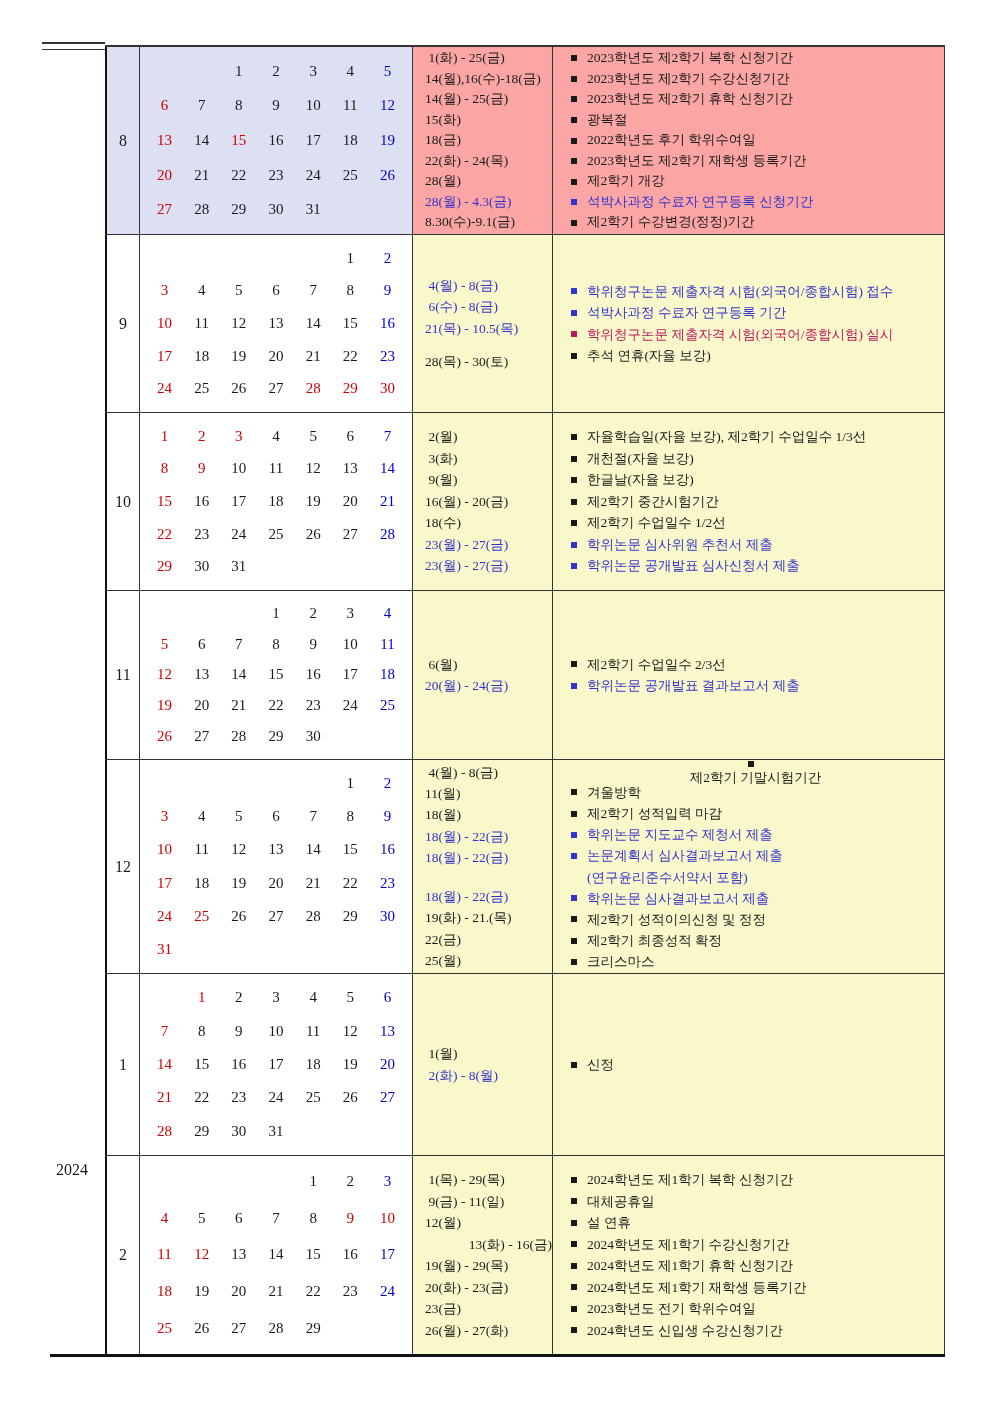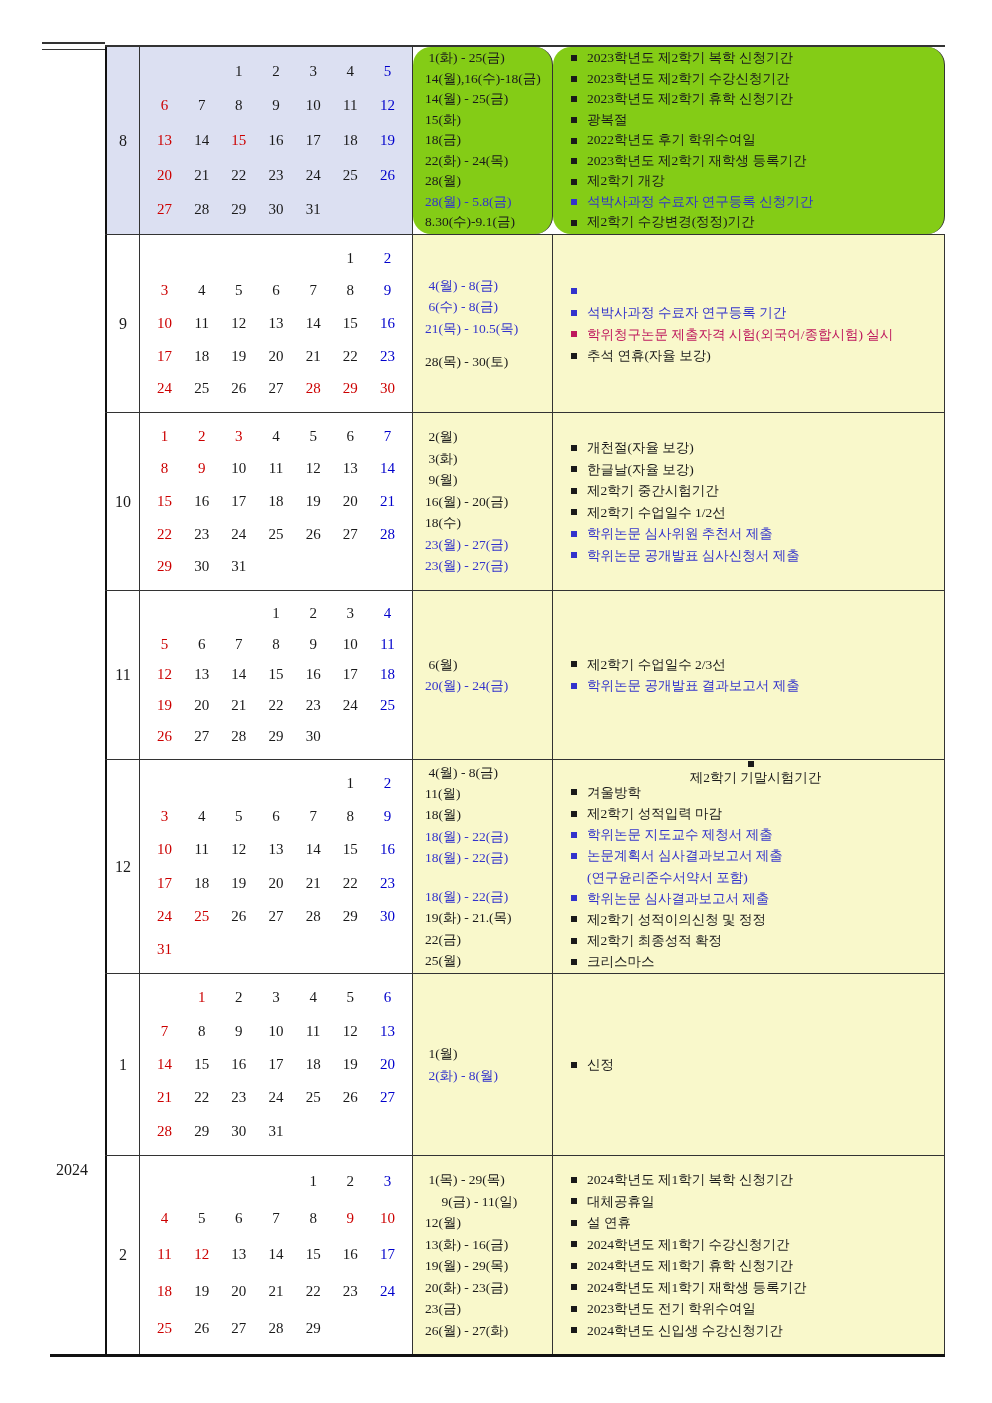--- a/index.html
+++ b/index.html
@@ -35,21 +35,21 @@
   .event-cell{
     flex:1 1 auto;box-sizing:border-box;border-right:1px solid #333;
     display:flex;flex-direction:column;justify-content:center;
     padding:2px 4px 2px 18px;
   }
   .event-line{font-size:13.5px;display:flex;align-items:center;white-space:pre;}
   .bullet{flex:0 0 6px;width:6px;height:6px;background:currentColor;
     display:inline-block;margin-right:10px;}
   .bullet.hidden{visibility:hidden;}
   .theme-lavender .month-cell,.theme-lavender .cal-cell{background:#dce0f2;}
-  .theme-lavender .range-cell,.theme-lavender .event-cell{background:#84cc16;border-radius:18px;}
+  .theme-lavender .range-cell,.theme-lavender .event-cell{background:#fca5a5;}
   .theme-yellow .month-cell,.theme-yellow .cal-cell{background:#ffffff;}
   .theme-yellow .range-cell,.theme-yellow .event-cell{background:#f9f8cb;}
 </style>
 </head>
 <body>
 
 <div class="page">
   <div class="cal-table">
     <div class="year-strip">
       <div class="top-remnant"></div>
@@ -96,21 +96,21 @@
             <span class="day"></span>
           </div>
     <div class="range-cell">
             <div class="range-line" style="line-height: 20.5556px; height: 20.5556px; color: rgb(26, 26, 26);"> 1(화) - 25(금)</div>
             <div class="range-line" style="line-height: 20.5556px; height: 20.5556px; color: rgb(26, 26, 26);">14(월),16(수)-18(금)</div>
             <div class="range-line" style="line-height: 20.5556px; height: 20.5556px; color: rgb(26, 26, 26);">14(월) - 25(금)</div>
             <div class="range-line" style="line-height: 20.5556px; height: 20.5556px; color: rgb(26, 26, 26);">15(화)</div>
             <div class="range-line" style="line-height: 20.5556px; height: 20.5556px; color: rgb(26, 26, 26);">18(금)</div>
             <div class="range-line" style="line-height: 20.5556px; height: 20.5556px; color: rgb(26, 26, 26);">22(화) - 24(목)</div>
             <div class="range-line" style="line-height: 20.5556px; height: 20.5556px; color: rgb(26, 26, 26);">28(월)</div>
-            <div class="range-line" style="line-height: 20.5556px; height: 20.5556px; color: rgb(51, 51, 204);">28(월) - 5.8(금)</div>
+            <div class="range-line" style="line-height: 20.5556px; height: 20.5556px; color: rgb(51, 51, 204);">28(월) - 4.3(금)</div>
             <div class="range-line" style="line-height: 20.5556px; height: 20.5556px; color: rgb(26, 26, 26);">8.30(수)-9.1(금)</div>
           </div>
     <div class="event-cell">
             <div class="event-line" style="line-height: 20.5556px; height: 20.5556px; color: rgb(26, 26, 26);"><span class="bullet"></span><span>2023학년도 제2학기 복학 신청기간</span></div>
             <div class="event-line" style="line-height: 20.5556px; height: 20.5556px; color: rgb(26, 26, 26);"><span class="bullet"></span><span>2023학년도 제2학기 수강신청기간</span></div>
             <div class="event-line" style="line-height: 20.5556px; height: 20.5556px; color: rgb(26, 26, 26);"><span class="bullet"></span><span>2023학년도 제2학기 휴학 신청기간</span></div>
             <div class="event-line" style="line-height: 20.5556px; height: 20.5556px; color: rgb(26, 26, 26);"><span class="bullet"></span><span>광복절</span></div>
             <div class="event-line" style="line-height: 20.5556px; height: 20.5556px; color: rgb(26, 26, 26);"><span class="bullet"></span><span>2022학년도 후기 학위수여일</span></div>
             <div class="event-line" style="line-height: 20.5556px; height: 20.5556px; color: rgb(26, 26, 26);"><span class="bullet"></span><span>2023학년도 제2학기 재학생 등록기간</span></div>
             <div class="event-line" style="line-height: 20.5556px; height: 20.5556px; color: rgb(26, 26, 26);"><span class="bullet"></span><span>제2학기 개강</span></div>
@@ -157,21 +157,21 @@
             <span class="day" style="color: rgb(204, 0, 0);">29</span>
             <span class="day" style="color: rgb(204, 0, 0);">30</span>
           </div>
     <div class="range-cell">
             <div class="range-line" style="line-height: 21.5px; height: 21.5px; color: rgb(51, 51, 204);"> 4(월) - 8(금)</div>
             <div class="range-line" style="line-height: 21.5px; height: 21.5px; color: rgb(51, 51, 204);"> 6(수) - 8(금)</div>
             <div class="range-line" style="line-height: 21.5px; height: 21.5px; color: rgb(51, 51, 204);">21(목) - 10.5(목)</div>
             <div class="range-line" style="line-height: 21.5px; height: 21.5px; color: rgb(26, 26, 26); margin-top: 12px;">28(목) - 30(토)</div>
           </div>
     <div class="event-cell">
-            <div class="event-line" style="line-height: 21.5px; height: 21.5px; color: rgb(51, 51, 204);"><span class="bullet"></span></div>
+            <div class="event-line" style="line-height: 21.5px; height: 21.5px; color: rgb(51, 51, 204);"><span class="bullet"></span><span>학위청구논문 제출자격 시험(외국어/종합시험) 접수</span></div>
             <div class="event-line" style="line-height: 21.5px; height: 21.5px; color: rgb(51, 51, 204);"><span class="bullet"></span><span>석박사과정 수료자 연구등록 기간</span></div>
             <div class="event-line" style="line-height: 21.5px; height: 21.5px; color: #be185d;"><span class="bullet"></span><span>학위청구논문 제출자격 시험(외국어/종합시험) 실시</span></div>
             <div class="event-line" style="line-height: 21.5px; height: 21.5px; color: rgb(26, 26, 26);"><span class="bullet"></span><span>추석 연휴(자율 보강)</span></div>
           </div>
   </div>
         <div class="month-row theme-yellow" style="height: 178px;">
     <div class="month-cell">10</div>
     <div class="cal-cell">
             <span class="day" style="color: rgb(204, 0, 0);">1</span>
             <span class="day" style="color: rgb(204, 0, 0);">2</span>
@@ -212,20 +212,21 @@
     <div class="range-cell">
             <div class="range-line" style="line-height: 21.5px; height: 21.5px; color: rgb(26, 26, 26);"> 2(월)</div>
             <div class="range-line" style="line-height: 21.5px; height: 21.5px; color: rgb(26, 26, 26);"> 3(화)</div>
             <div class="range-line" style="line-height: 21.5px; height: 21.5px; color: rgb(26, 26, 26);"> 9(월)</div>
             <div class="range-line" style="line-height: 21.5px; height: 21.5px; color: rgb(26, 26, 26);">16(월) - 20(금)</div>
             <div class="range-line" style="line-height: 21.5px; height: 21.5px; color: rgb(26, 26, 26);">18(수)</div>
             <div class="range-line" style="line-height: 21.5px; height: 21.5px; color: rgb(51, 51, 204);">23(월) - 27(금)</div>
             <div class="range-line" style="line-height: 21.5px; height: 21.5px; color: rgb(51, 51, 204);">23(월) - 27(금)</div>
           </div>
     <div class="event-cell">
+            <div class="event-line" style="line-height: 21.5px; height: 21.5px; color: rgb(26, 26, 26);"><span class="bullet"></span><span>자율학습일(자율 보강), 제2학기 수업일수 1/3선</span></div>
             <div class="event-line" style="line-height: 21.5px; height: 21.5px; color: rgb(26, 26, 26); text-align: right;"><span class="bullet"></span><span>개천절(자율 보강)</span></div>
             <div class="event-line" style="line-height: 21.5px; height: 21.5px; color: rgb(26, 26, 26);"><span class="bullet"></span><span>한글날(자율 보강)</span></div>
             <div class="event-line" style="line-height: 21.5px; height: 21.5px; color: rgb(26, 26, 26);"><span class="bullet"></span><span>제2학기 중간시험기간</span></div>
             <div class="event-line" style="line-height: 21.5px; height: 21.5px; color: rgb(26, 26, 26);"><span class="bullet"></span><span>제2학기 수업일수 1/2선</span></div>
             <div class="event-line" style="line-height: 21.5px; height: 21.5px; color: rgb(51, 51, 204);"><span class="bullet"></span><span>학위논문 심사위원 추천서 제출</span></div>
             <div class="event-line" style="line-height: 21.5px; height: 21.5px; color: rgb(51, 51, 204);"><span class="bullet"></span><span>학위논문 공개발표 심사신청서 제출</span></div>
           </div>
   </div>
         <div class="month-row theme-yellow" style="height: 169px;">
     <div class="month-cell">11</div>
@@ -427,23 +428,23 @@
             <span class="day" style="color: rgb(204, 0, 0);">25</span>
             <span class="day" style="color: rgb(26, 26, 26);">26</span>
             <span class="day" style="color: rgb(26, 26, 26);">27</span>
             <span class="day" style="color: rgb(26, 26, 26);">28</span>
             <span class="day" style="color: rgb(26, 26, 26);">29</span>
             <span class="day"></span>
             <span class="day"></span>
           </div>
     <div class="range-cell">
             <div class="range-line" style="line-height: 21.5px; height: 21.5px; color: rgb(26, 26, 26);"> 1(목) - 29(목)</div>
-            <div class="range-line" style="line-height: 21.5px; height: 21.5px; color: rgb(26, 26, 26); margin-left: 13px;"> 9(금) - 11(일)</div>
+            <div class="range-line" style="line-height: 21.5px; height: 21.5px; color: rgb(26, 26, 26);"> 9(금) - 11(일)</div>
             <div class="range-line" style="line-height: 21.5px; height: 21.5px; color: rgb(26, 26, 26);">12(월)</div>
-            <div class="range-line" style="line-height: 21.5px; height: 21.5px; color: rgb(26, 26, 26);">13(화) - 16(금)</div>
+            <div class="range-line" style="line-height: 21.5px; height: 21.5px; color: rgb(26, 26, 26); text-align: right;">13(화) - 16(금)</div>
             <div class="range-line" style="line-height: 21.5px; height: 21.5px; color: rgb(26, 26, 26);">19(월) - 29(목)</div>
             <div class="range-line" style="line-height: 21.5px; height: 21.5px; color: rgb(26, 26, 26);">20(화) - 23(금)</div>
             <div class="range-line" style="line-height: 21.5px; height: 21.5px; color: rgb(26, 26, 26);">23(금)</div>
             <div class="range-line" style="line-height: 21.5px; height: 21.5px; color: rgb(26, 26, 26);">26(월) - 27(화)</div>
           </div>
     <div class="event-cell">
             <div class="event-line" style="line-height: 21.5px; height: 21.5px; color: rgb(26, 26, 26);"><span class="bullet"></span><span>2024학년도 제1학기 복학 신청기간</span></div>
             <div class="event-line" style="line-height: 21.5px; height: 21.5px; color: rgb(26, 26, 26);"><span class="bullet"></span><span>대체공휴일</span></div>
             <div class="event-line" style="line-height: 21.5px; height: 21.5px; color: rgb(26, 26, 26);"><span class="bullet"></span><span>설 연휴</span></div>
             <div class="event-line" style="line-height: 21.5px; height: 21.5px; color: rgb(26, 26, 26);"><span class="bullet"></span><span>2024학년도 제1학기 수강신청기간</span></div>

